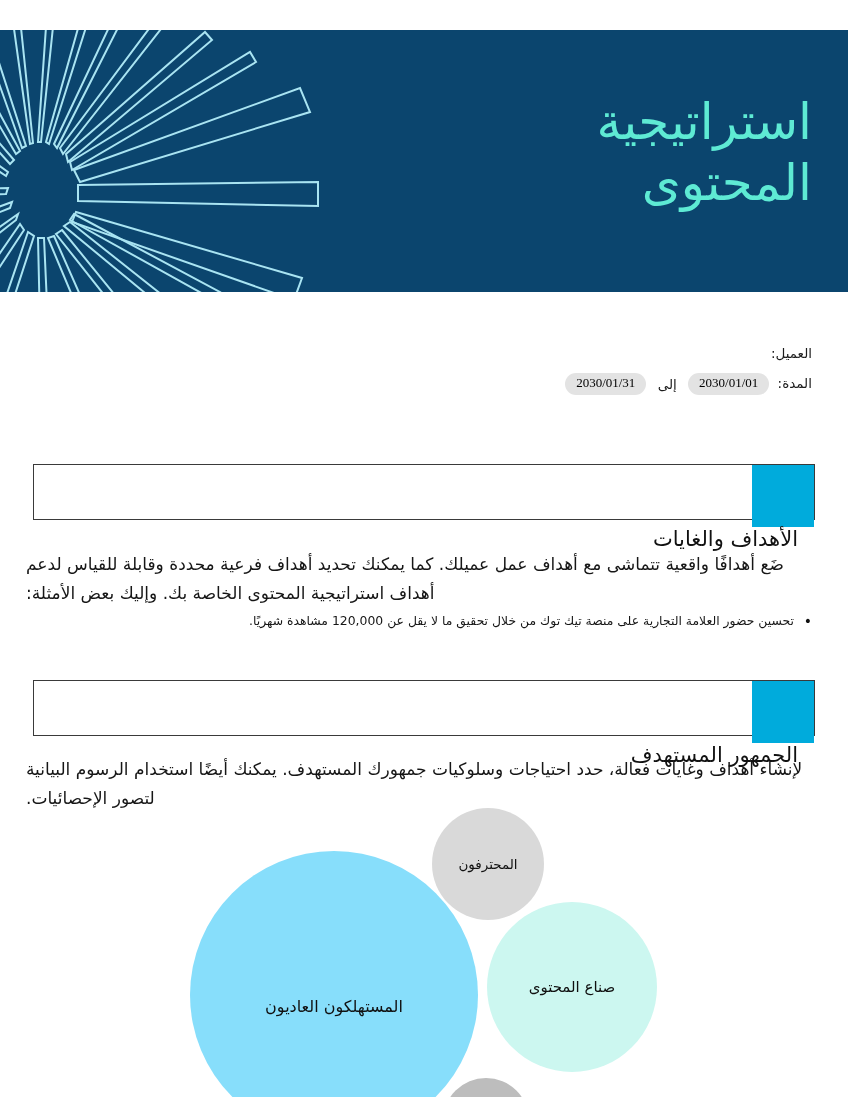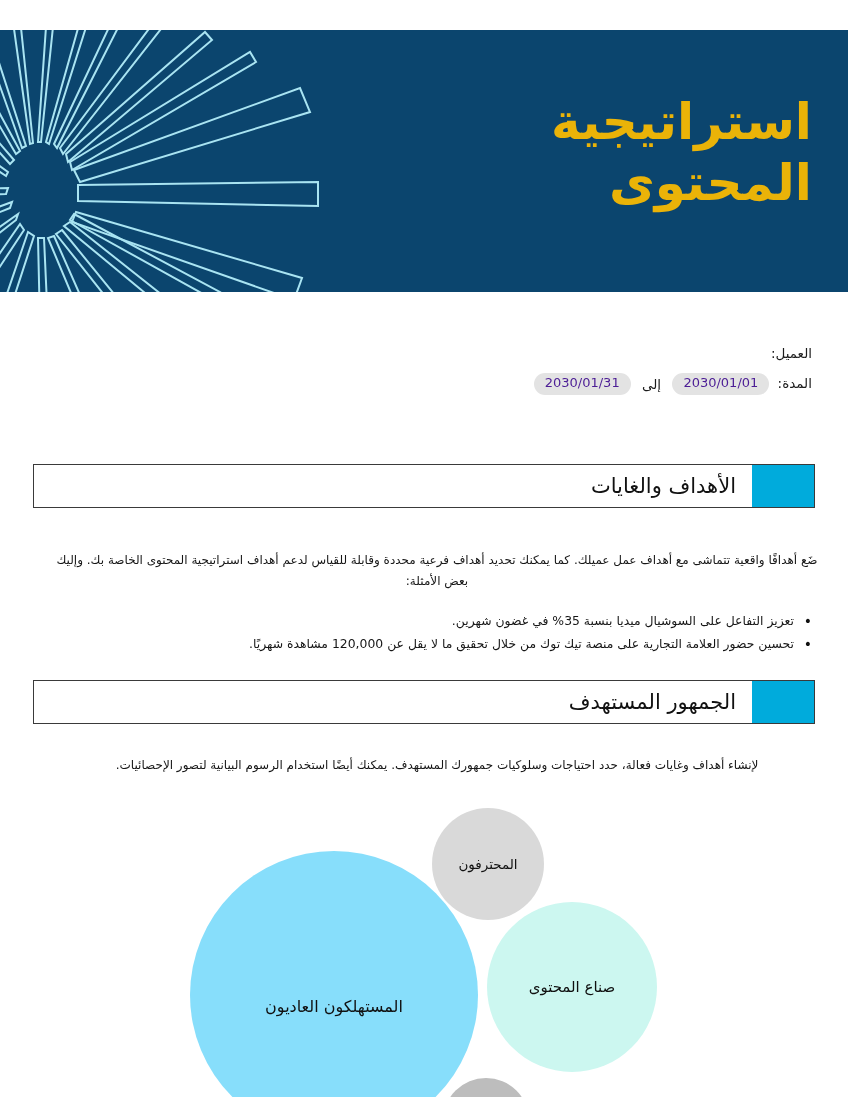--- a/index.html
+++ b/index.html
@@ -35,24 +35,24 @@
     overflow: hidden;
   }
   .sunburst svg { display: block; }
 
   .banner-title {
     position: absolute;
     right: 36px;
     top: 62px;
     width: 420px;
     text-align: right;
-    color: #eab308;
+    color: #5eead4;
     font-size: 50px;
     line-height: 1.22;
-    font-weight: 700;
+    font-weight: 400;
     letter-spacing: 0px;
     direction: rtl;
   }
   .banner-title .line { display: block; }
 
   
   .meta {
     position: absolute;
     right: 36px;
     top: 338px;
@@ -70,40 +70,41 @@
   .meta-label { font-size: 13.5px; }
   .date-chip {
     display: inline-block;
     background: #E3E3E3;
     border-radius: 11px;
     padding: 3px 11px 4px 11px;
     margin: 0 4px;
     font-size: 13px;
     line-height: 1.1;
     vertical-align: middle;
-    color: #4c1d95;
+    color: #000000;
+    font-family: Liberation Serif, serif;
   }
   .chip-sep {
     display: inline-block;
     margin: 0 3px;
     font-size: 13.5px;
     vertical-align: middle;
   }
 
   
   .section-bar {
     position: absolute;
     left: 33px;
     width: 782px;
-    height: 44px;
+    height: 56px;
     border: 1.5px solid #3a3a3a;
     box-sizing: border-box;
     background: #ffffff;
     display: flex;
-    flex-direction: row;
+    flex-direction: column;
     align-items: stretch;
   }
   .section-accent {
     width: 62px;
     background: #00ABDC;
     flex: 0 0 62px;
     order: 0;
   }
   .section-title {
     flex: 1 1 auto;
@@ -117,25 +118,25 @@
     direction: rtl;
     order: 1;
   }
 
   #goals-bar { top: 464px; }
   #audience-bar { top: 680px; }
 
   
   .body-text {
     position: absolute;
-    right: 20px;
+    right: 40px;
     width: 782px;
-    text-align: center;
-    direction: rtl;
-    font-size: 12px;
+    text-align: left;
+    direction: rtl;
+    font-size: 17px;
     line-height: 1.72;
     color: #161616;
   }
   #goals-paragraph { top: 550px; }
   #audience-paragraph { top: 755px; }
 
   .bullets {
     position: absolute;
     right: 36px;
     width: 782px;
@@ -282,21 +283,20 @@
 </div>
 
 <div class="section-bar" id="goals-bar">
   <div class="section-accent"></div>
   <div class="section-title">الأهداف والغايات</div>
 </div>
 
 <div class="body-text" id="goals-paragraph">ضَع أهدافًا واقعية تتماشى مع أهداف عمل عميلك. كما يمكنك تحديد أهداف فرعية محددة وقابلة للقياس لدعم أهداف استراتيجية المحتوى الخاصة بك. وإليك بعض الأمثلة:</div>
 
 <ul class="bullets">
-  <li>تعزيز التفاعل على السوشيال ميديا بنسبة 35% في غضون شهرين.</li>
   <li>تحسين حضور العلامة التجارية على منصة تيك توك من خلال تحقيق ما لا يقل عن 120,000 مشاهدة شهريًا.</li>
 </ul>
 
 <div class="section-bar" id="audience-bar">
   <div class="section-accent"></div>
   <div class="section-title">الجمهور المستهدف</div>
 </div>
 
 <div class="body-text" id="audience-paragraph">لإنشاء أهداف وغايات فعالة، حدد احتياجات وسلوكيات جمهورك المستهدف. يمكنك أيضًا استخدام الرسوم البيانية لتصور الإحصائيات.</div>
 

